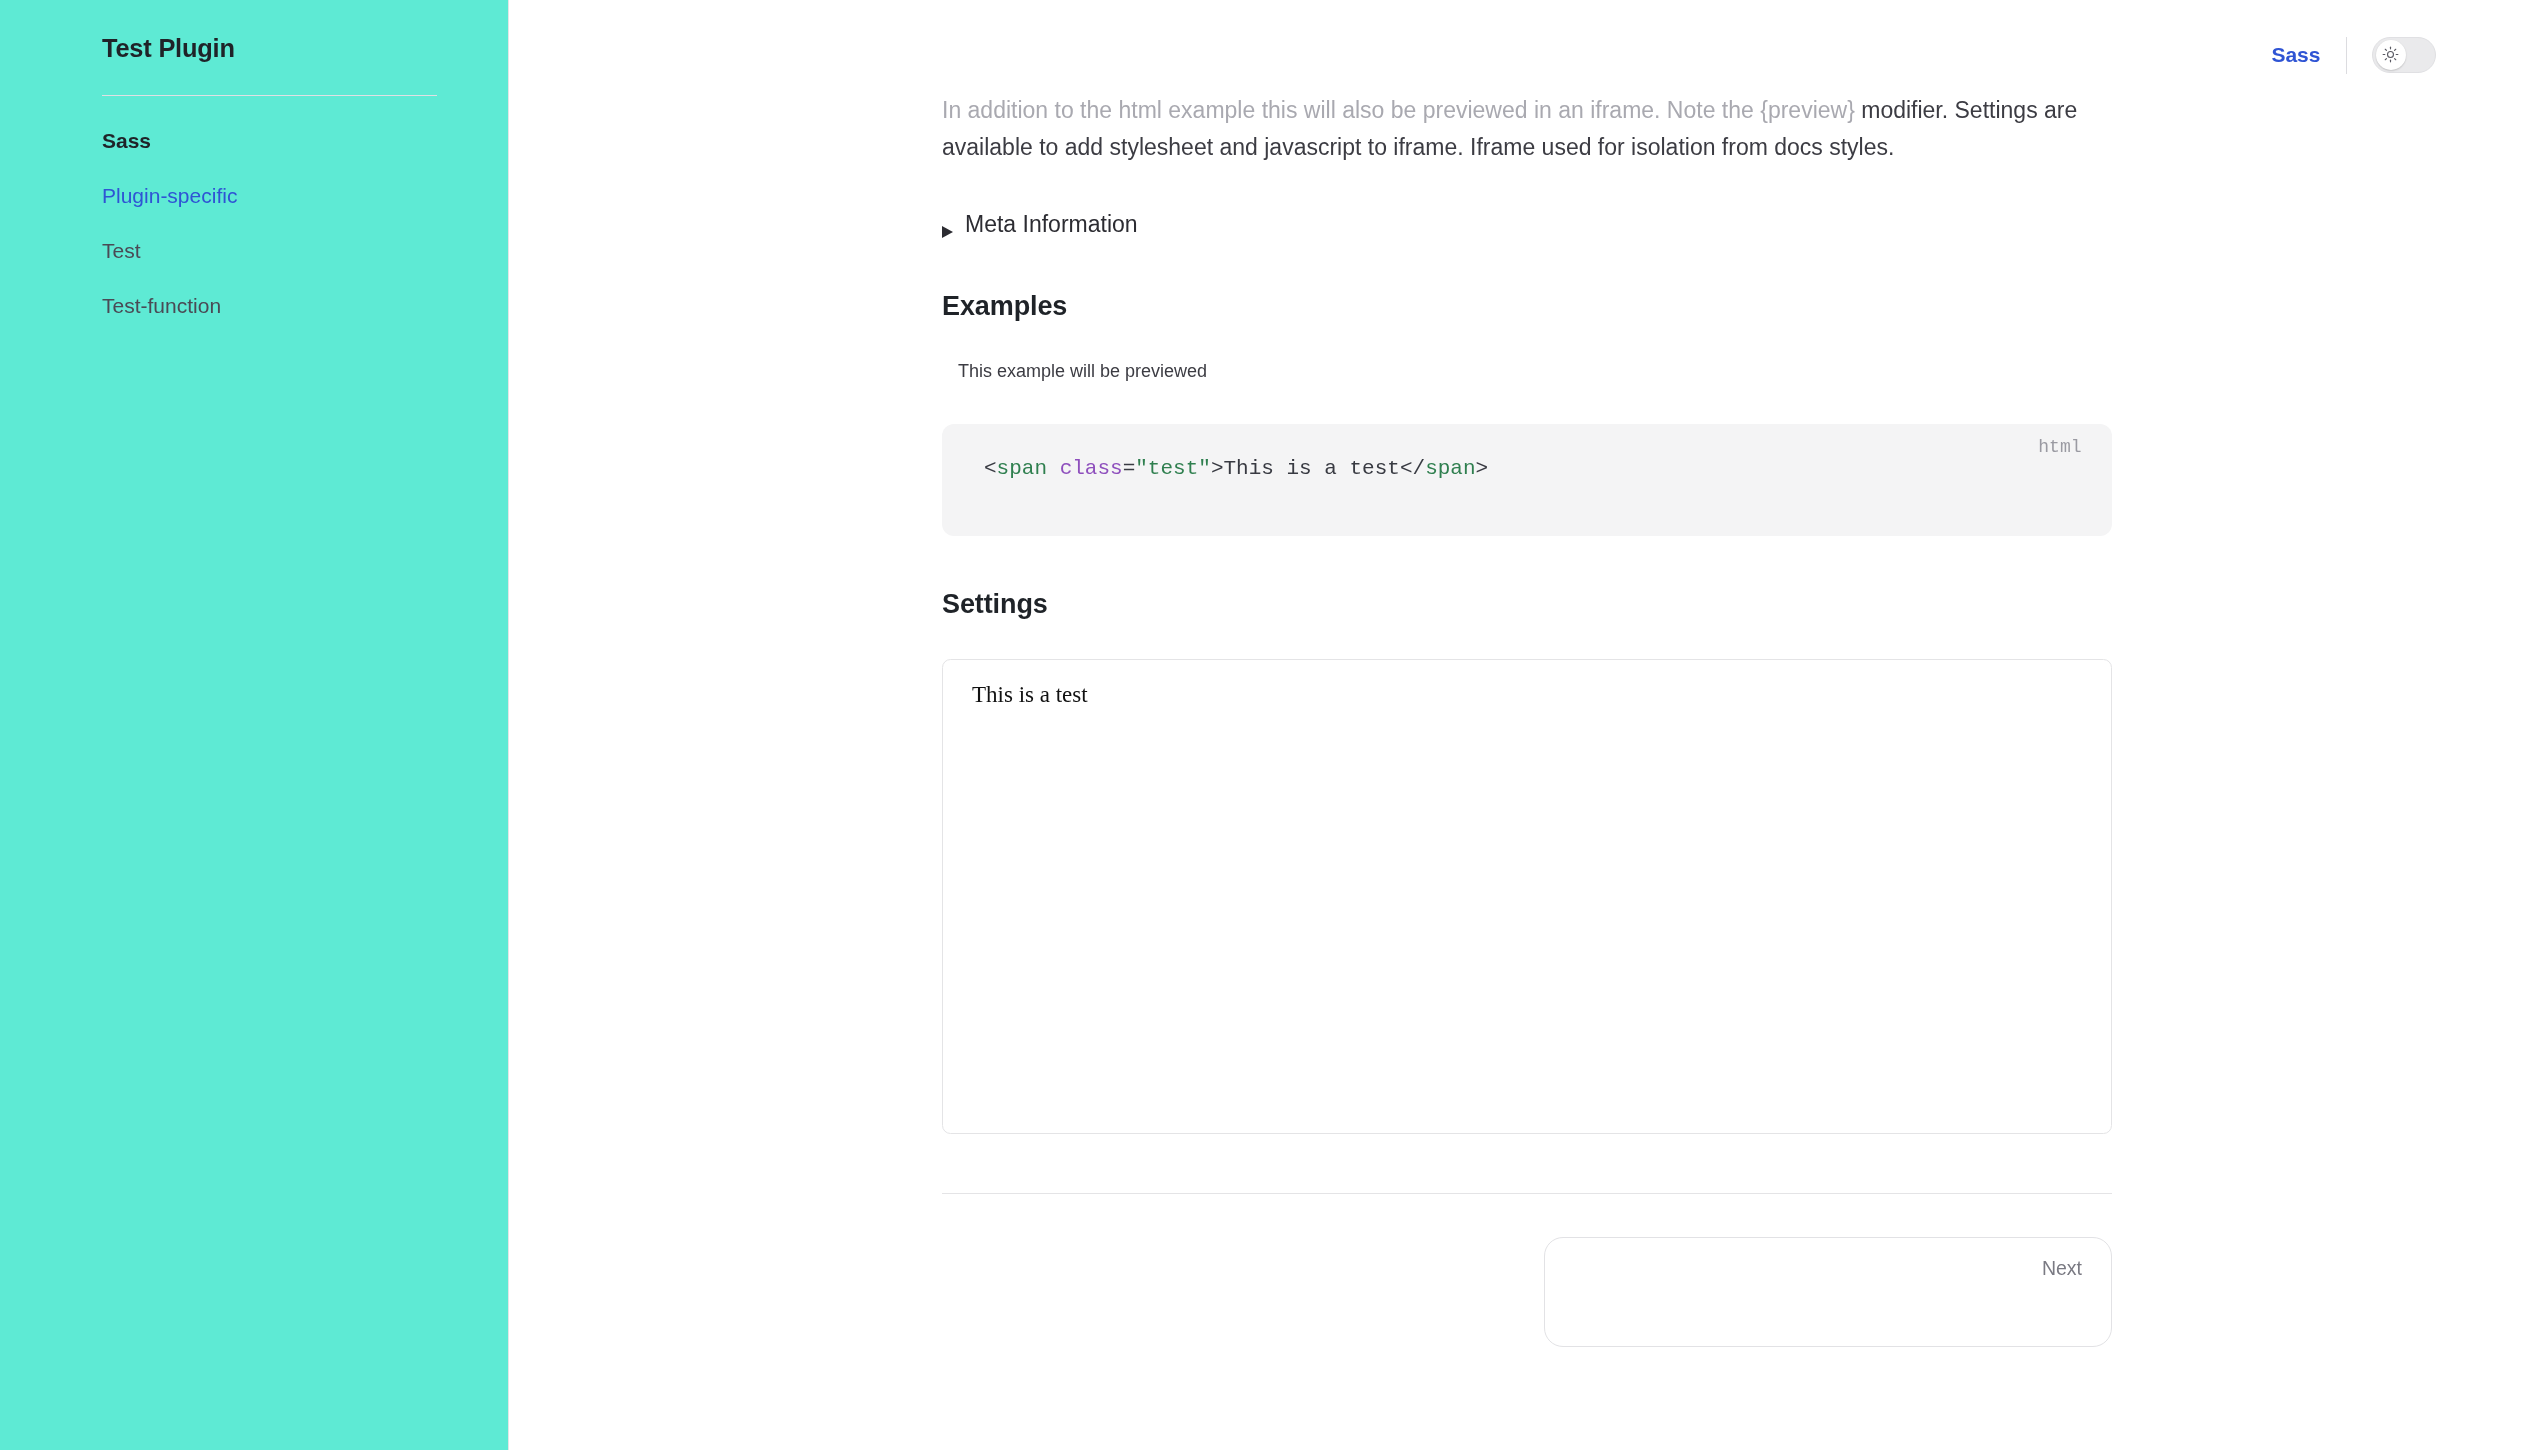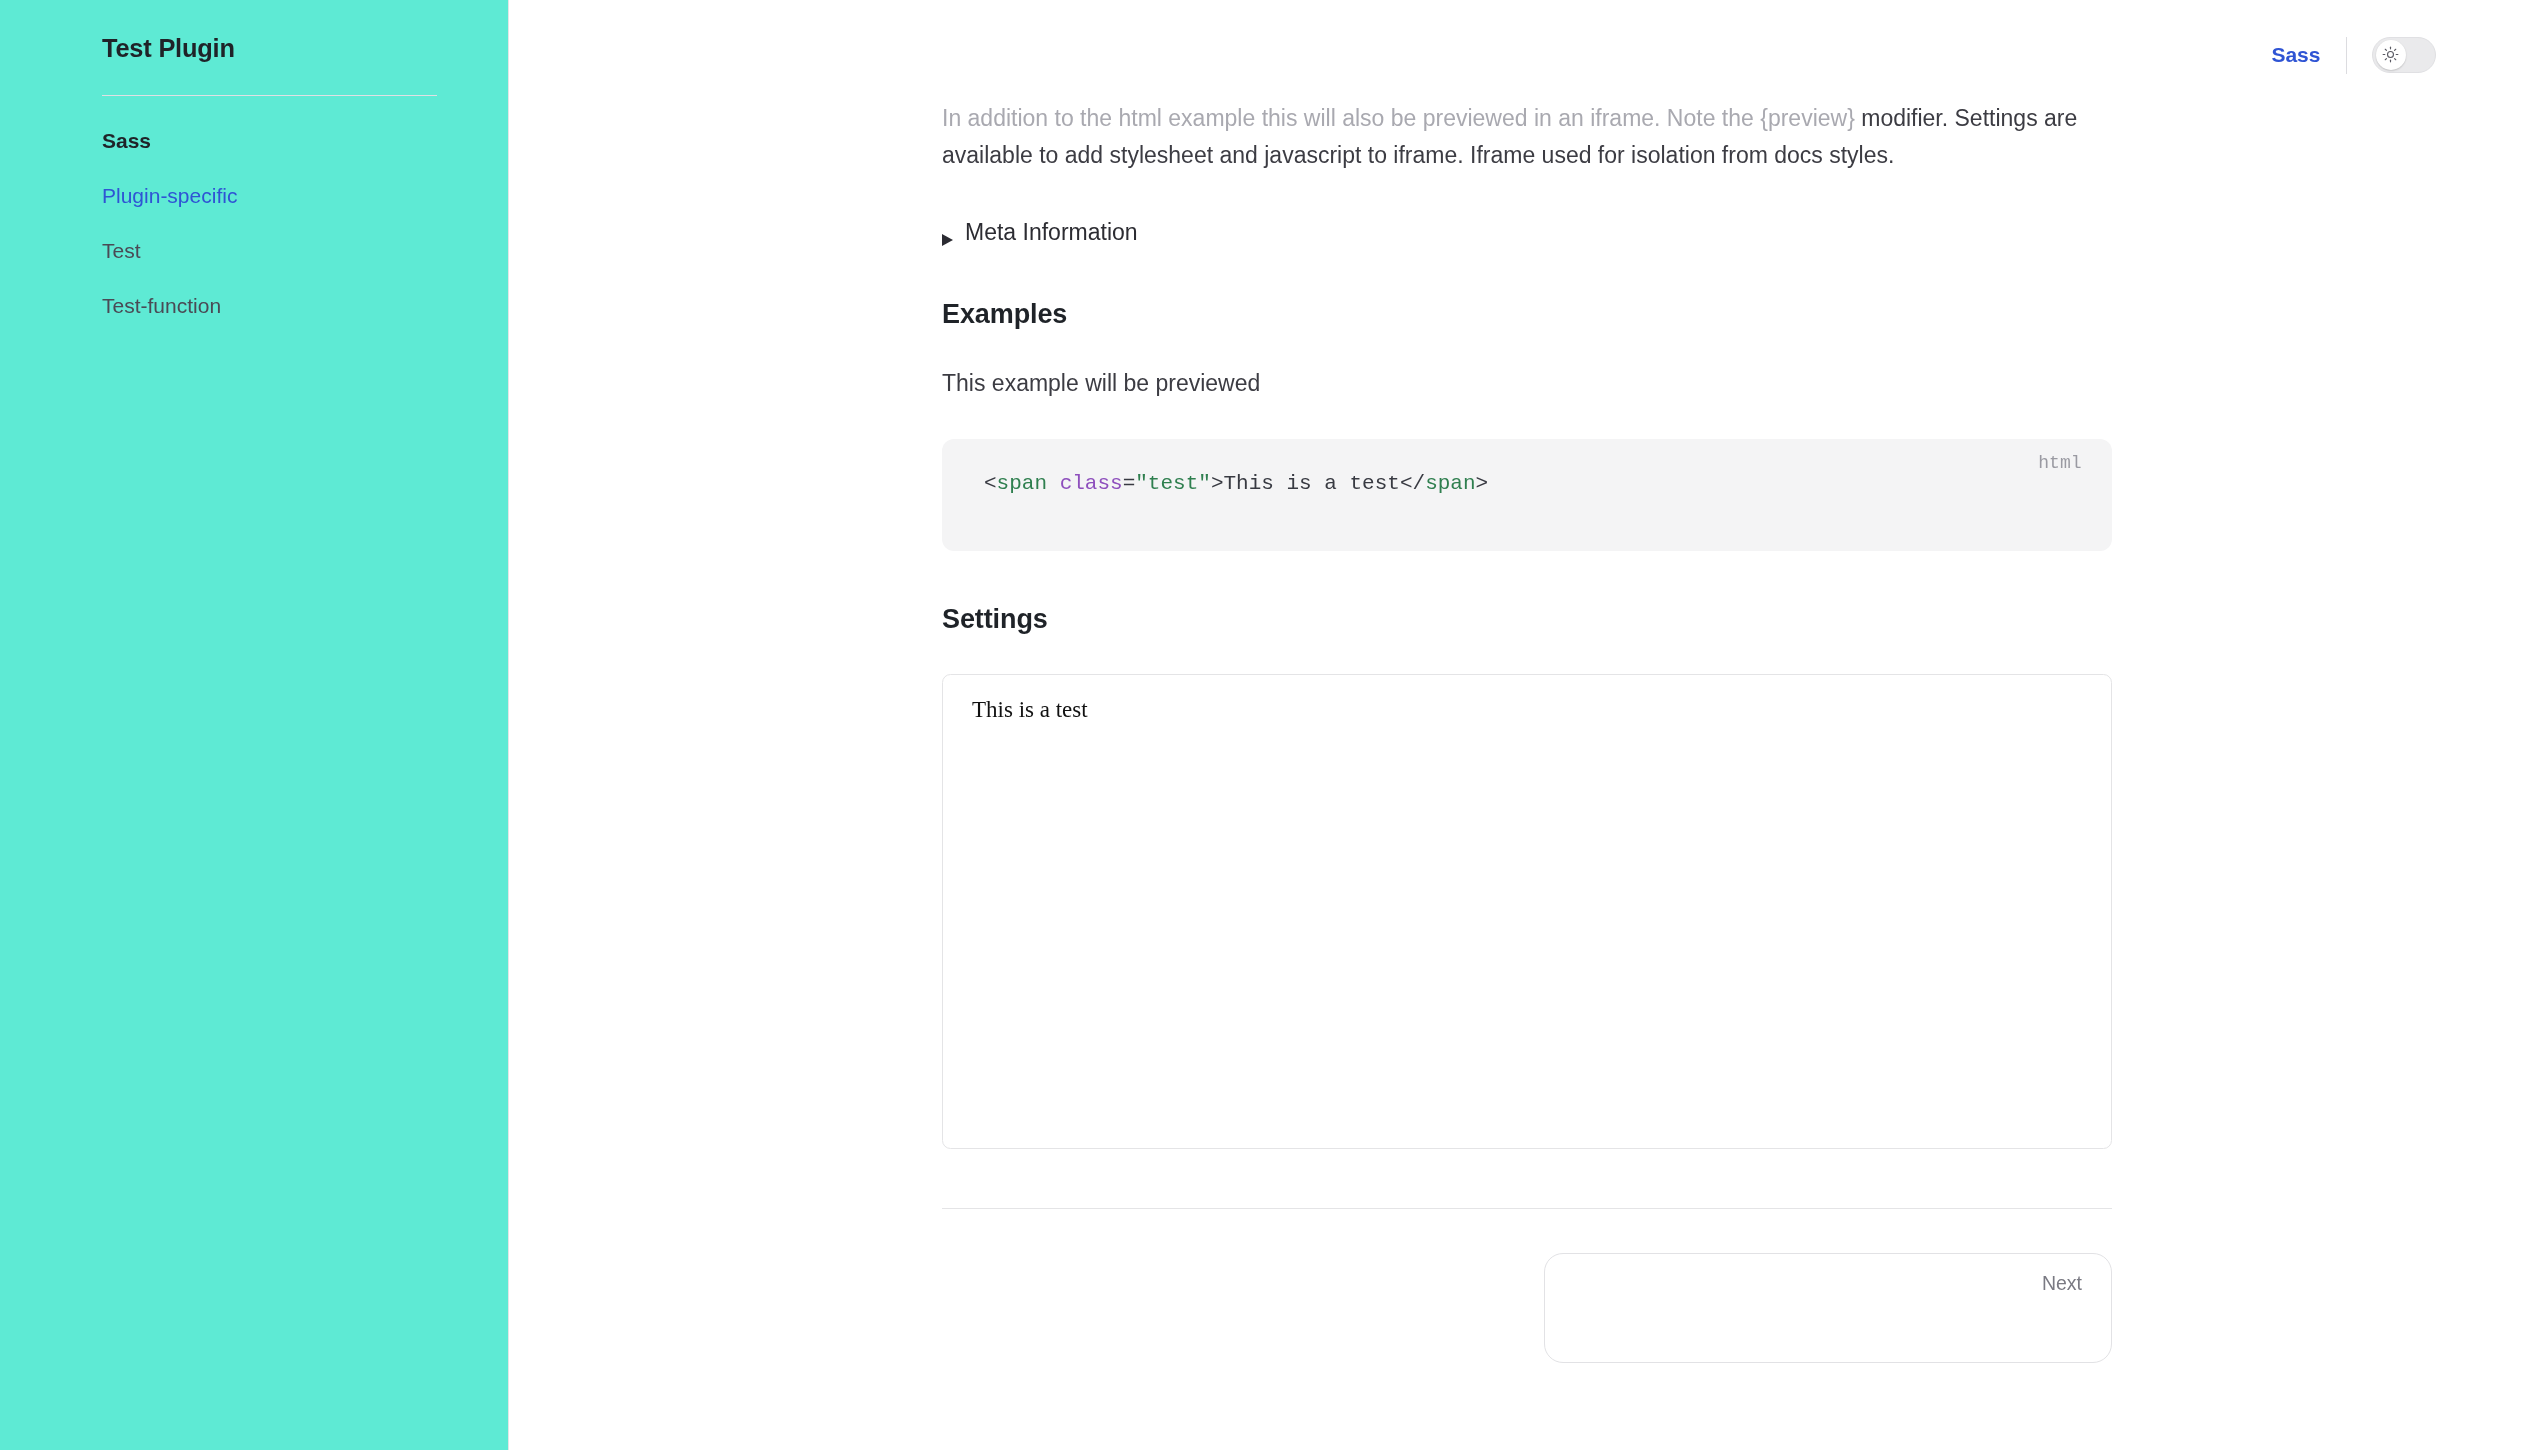--- a/index.html
+++ b/index.html
@@ -116,21 +116,21 @@
     box-shadow: 0 0.8px 1.7px rgba(0,0,0,0.18);
     display: flex;
     align-items: center;
     justify-content: center;
   }
 
   
   .content {
     position: absolute;
     left: 433px;
-    top: 100px;
+    top: 92px;
     width: 1170px;
   }
   .intro {
     font-size: 23px;
     line-height: 1.62;
     color: #3c3c43;
     margin: 0 0 0 0;
   }
   .intro .faded { color: #a9a9b0; }
 
@@ -152,23 +152,23 @@
   }
 
   h2.section {
     font-size: 27px;
     font-weight: 700;
     color: #1f2328;
     margin: 53px 0 0 0;
     letter-spacing: -0.1px;
   }
   p.para {
-    font-size: 23px;
+    font-size: 18px;
     color: #3c3c43;
-    margin: 36px 0 0 0;
+    margin: 36px 0 0 16px;
     line-height: 1.5;
   }
 
   .codeblock {
     position: relative;
     margin-top: 39px;
     background: #f4f4f5;
     border-radius: 12px;
     padding: 29px 42px 30.5px 42px;
     min-height: 112px;

